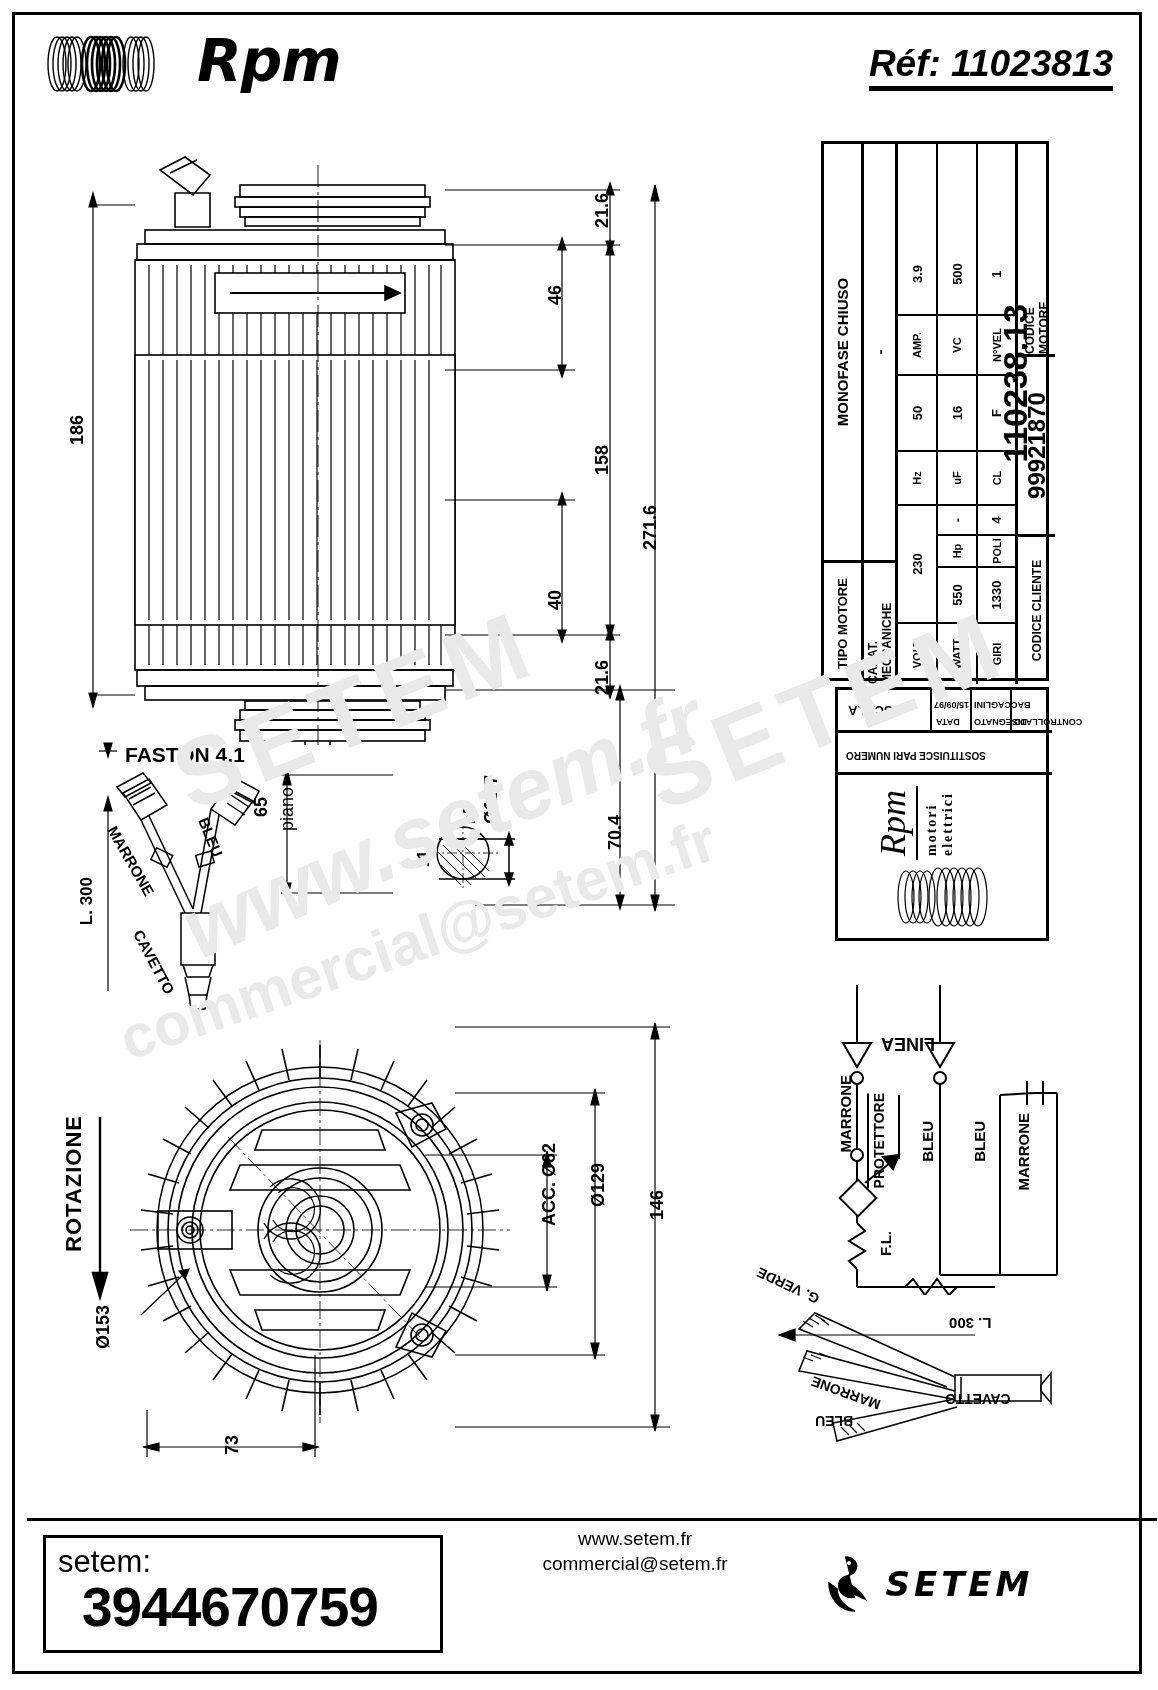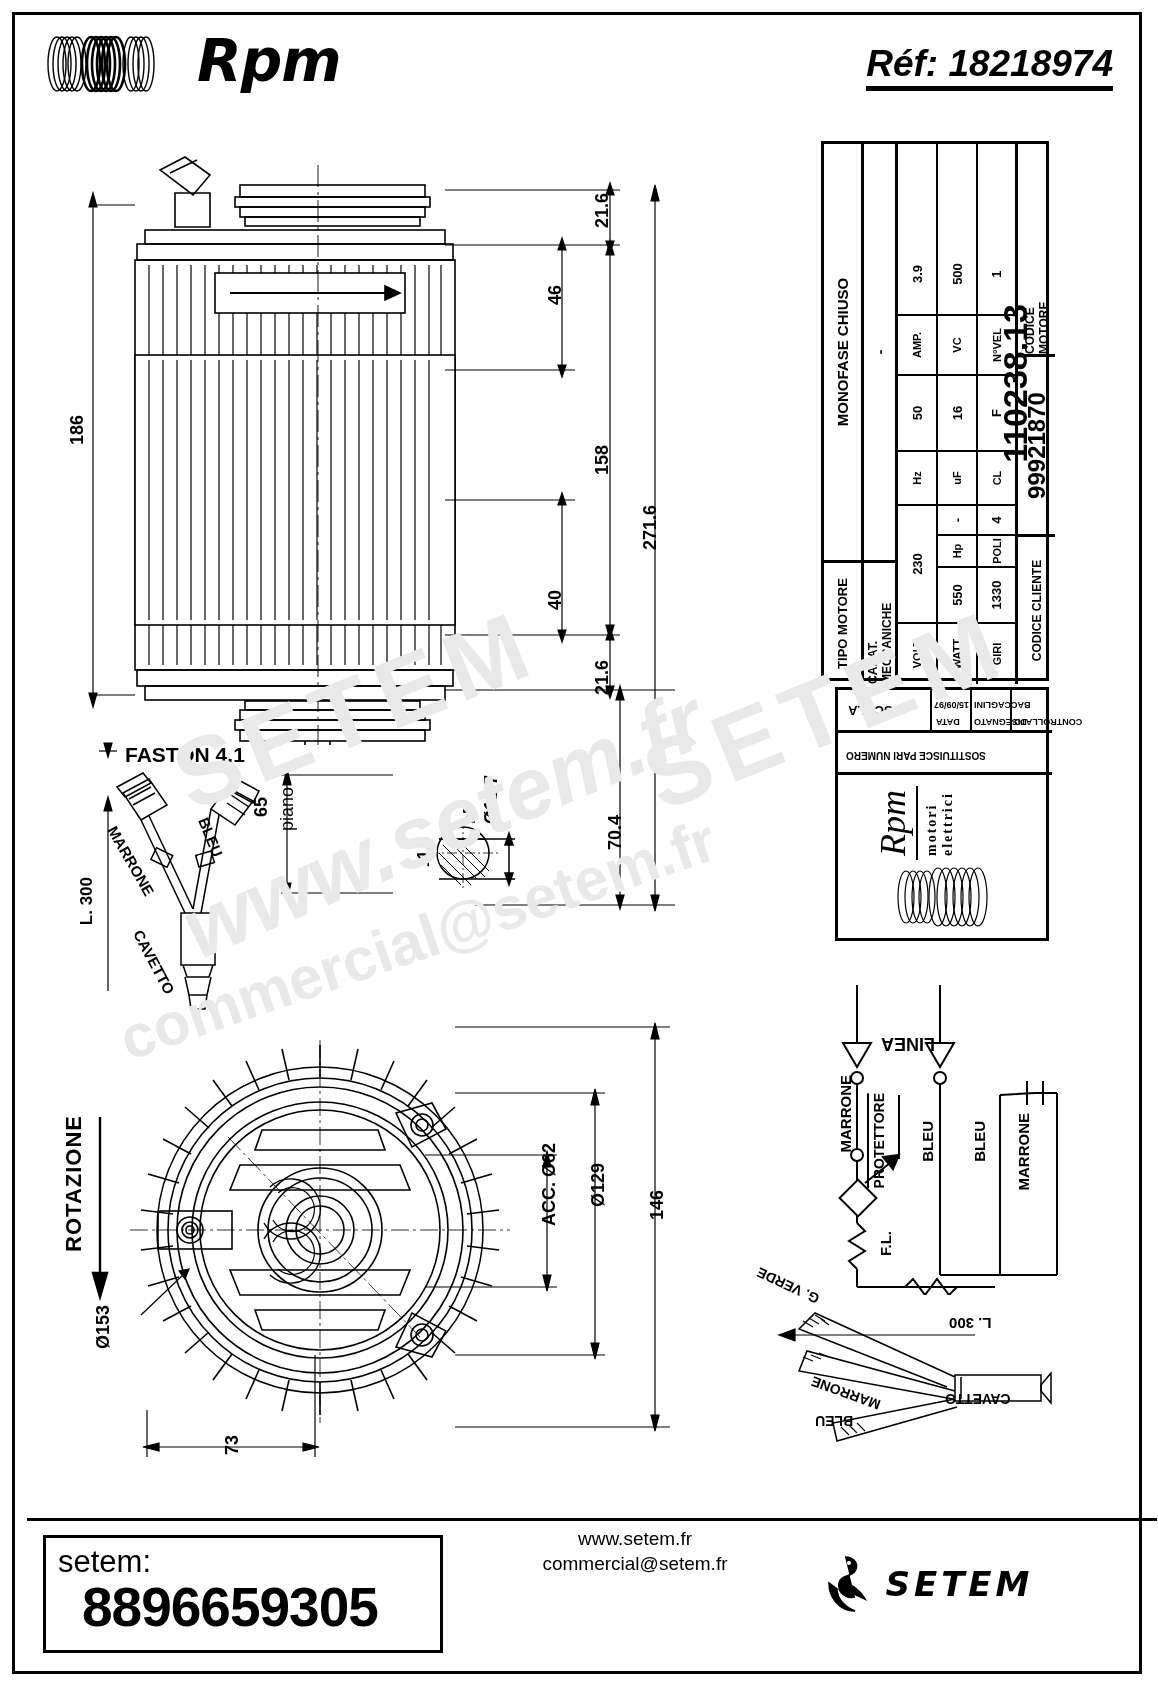--- a/index.html
+++ b/index.html
@@ -79,21 +79,21 @@
         <g>
           <ellipse cx="88" cy="31" rx="8" ry="27"></ellipse>
             <ellipse cx="93" cy="31" rx="8" ry="27"></ellipse>
           <ellipse cx="98" cy="31" rx="8" ry="27"></ellipse>
             <ellipse cx="103" cy="31" rx="8" ry="27"></ellipse>
         </g>
       </g>
     </svg>
   </div>
   <div class="abs" id="logo-word">Rpm</div>
-  <div class="abs" id="ref">Réf: 18218974</div>
+  <div class="abs" id="ref">Réf: 11023813</div>
 
   <div class="abs" style="left:100px;top:130px;">
     <svg width="560" height="600" viewBox="0 0 560 600">
       <g stroke="#000" fill="none" stroke-width="1.6">
 
         <rect x="125" y="40" width="185" height="12"></rect>
         <rect x="120" y="52" width="195" height="10"></rect>
         <rect x="125" y="62" width="185" height="10"></rect>
         <rect x="130" y="72" width="175" height="9"></rect>
 
@@ -682,21 +682,21 @@
         <line x1="8" y1="20" x2="200" y2="20" stroke="#000"></line>
         <path d="M20 14 L4 20 L20 26 Z"></path>
       </g>
     </svg>
   </div>
 
   <div class="abs" id="footer-line"></div>
 
   <div class="abs" id="code-box">
     <div id="code-lbl">setem:</div>
-    <div id="code-val">8896659305</div>
+    <div id="code-val">3944670759</div>
   </div>
 
   <div class="abs" id="foot-contact">
     <div>www.setem.fr</div>
     <div>commercial@setem.fr</div>
   </div>
 
   <div class="abs" id="setem-logo">
     <span style="display:inline-block;vertical-align:middle;">
       <svg width="66" height="62" viewBox="0 0 66 62">

